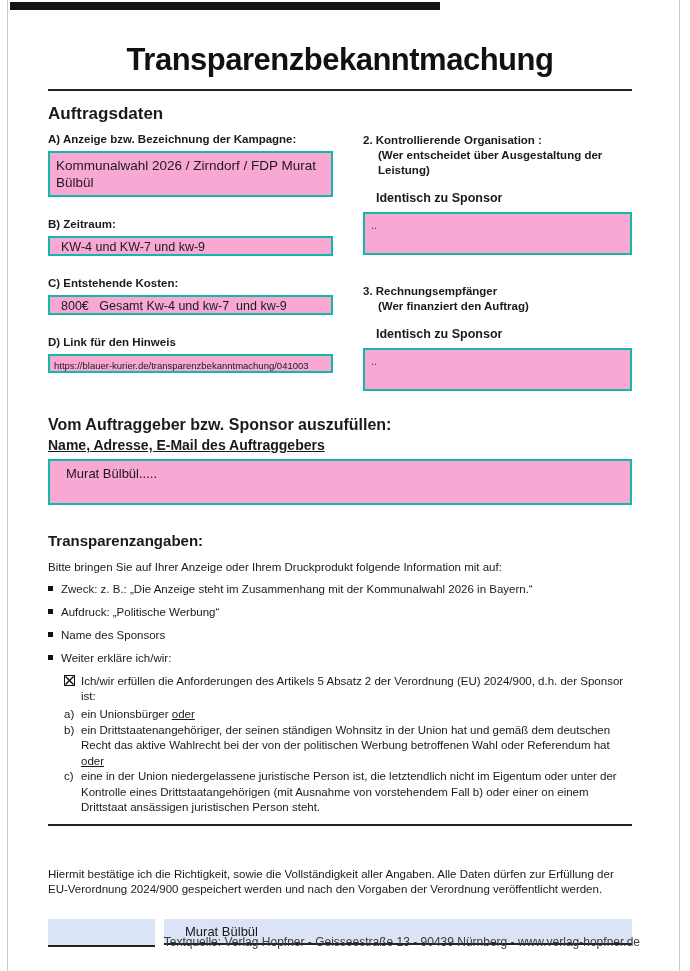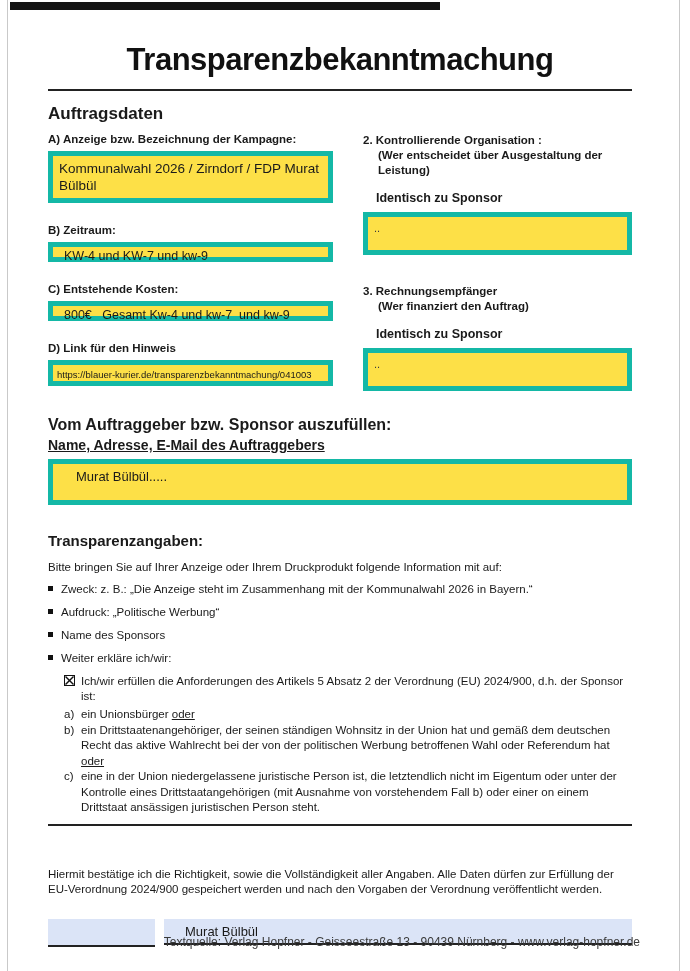--- a/index.html
+++ b/index.html
@@ -16,37 +16,37 @@
   .content{position:absolute;left:48px;top:28px;width:584px;}
 
   h1.title{font-size:31px;font-weight:bold;letter-spacing:-0.5px;margin:14px 0 11px;color:#111;text-align:center;}
   p.intro{font-size:11px;line-height:15px;margin:0;width:578px;color:#222;}
   hr.rule{border:0;border-top:2px solid #222;margin:10px 0 0;}
 
   h2.sect{font-size:17px;font-weight:bold;margin:13px 0 9px;}
   .grid{display:grid;grid-template-columns:285px 269px;column-gap:30px;}
 
   .f-label{display:block;font-size:11.5px;font-weight:bold;margin:0 0 6px;}
-  .box{background:#fde047;border:5px solid #14b8a6;box-sizing:border-box;}
+  .box{background:#f9a8d4;border:2px solid #14b8a6;box-sizing:border-box;}
   .val{white-space:pre-wrap;word-break:break-word;}
   .box-a{min-height:45px;padding:4px 6px;font-size:13.5px;line-height:17px;}
   .box-line{height:20px;padding:2px 11px;font-size:12.5px;line-height:15px;}
-  .box-url{height:26px;padding:3px 4px;font-size:9.5px;line-height:13px;}
+  .box-url{height:19px;padding:3px 4px;font-size:9.5px;line-height:13px;}
   .fld{margin-bottom:3px;}
   .fld + .fld{margin-top:21px;}
 
   .rtitle{font-size:11.5px;font-weight:bold;line-height:15px;}
   .rsub{font-size:11.5px;font-weight:bold;line-height:15px;margin-left:15px;}
   .roption{font-size:12.5px;font-weight:bold;margin:13px 0 7px 13px;}
   .rbox{height:43px;padding:5px 6px;font-size:11px;color:#3c3c3c;}
   .rsect + .rsect{margin-top:29px;}
 
   h2.sponsor-h{font-size:16px;font-weight:bold;margin:25px 0 3px;}
   .sponsor-label{font-size:14px;font-weight:bold;margin:0 0 6px;text-decoration:underline;}
-  .box-sponsor{min-height:46px;padding:5px 23px;font-size:13px;}
+  .box-sponsor{min-height:46px;padding:5px 16px;font-size:13px;}
 
   h2.trans-h{font-size:15px;font-weight:bold;margin:27px 0 0;}
   p.trans-intro{font-size:11.5px;margin:12px 0 0;}
   ul.bullets{list-style:none;margin:9px 0 0;padding:0;}
   ul.bullets li{font-size:11.5px;line-height:15px;margin:0 0 8px;padding-left:13px;position:relative;}
   .sq{position:absolute;left:0;top:4px;width:5px;height:5px;background:#111;display:inline-block;}
   .chk-row{font-size:11.5px;line-height:15px;margin:1px 0 3px 16px;position:relative;padding-left:17px;}
   .chk{position:absolute;left:0;top:1px;width:9px;height:9px;border:1.5px solid #111;display:inline-block;}
   .chk svg{display:block;}
   .abc{font-size:11.5px;line-height:15.5px;position:relative;padding-left:33px;margin:0;}

